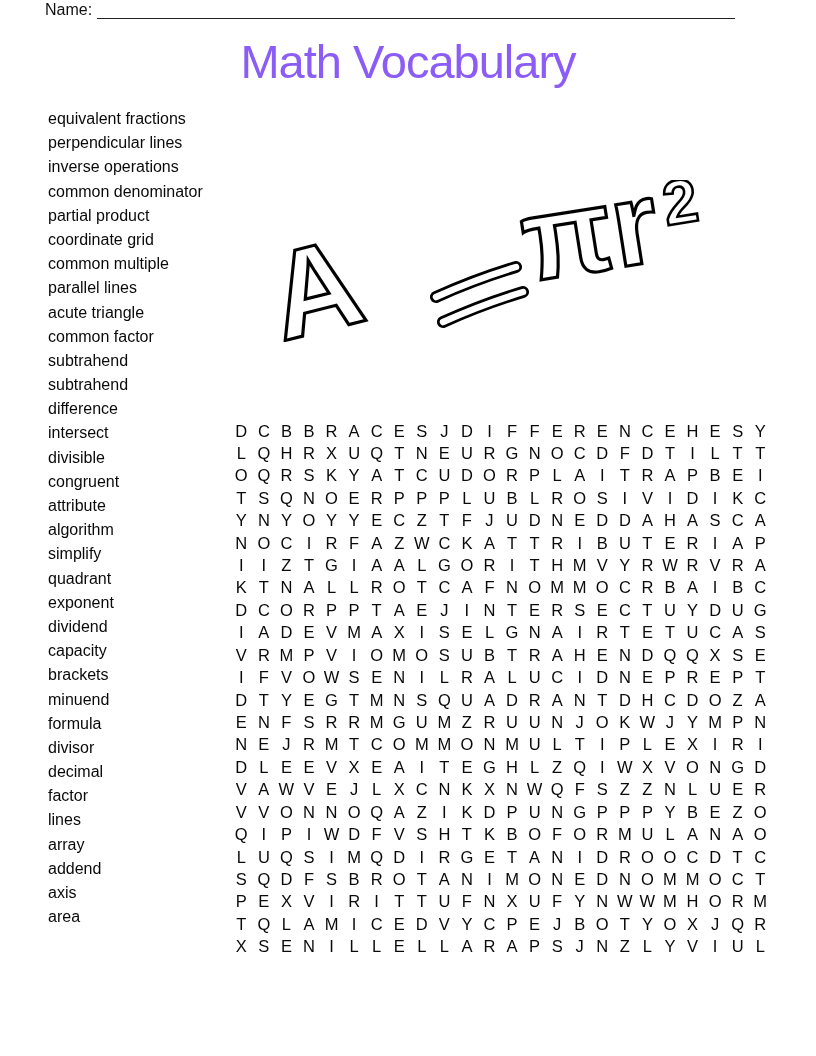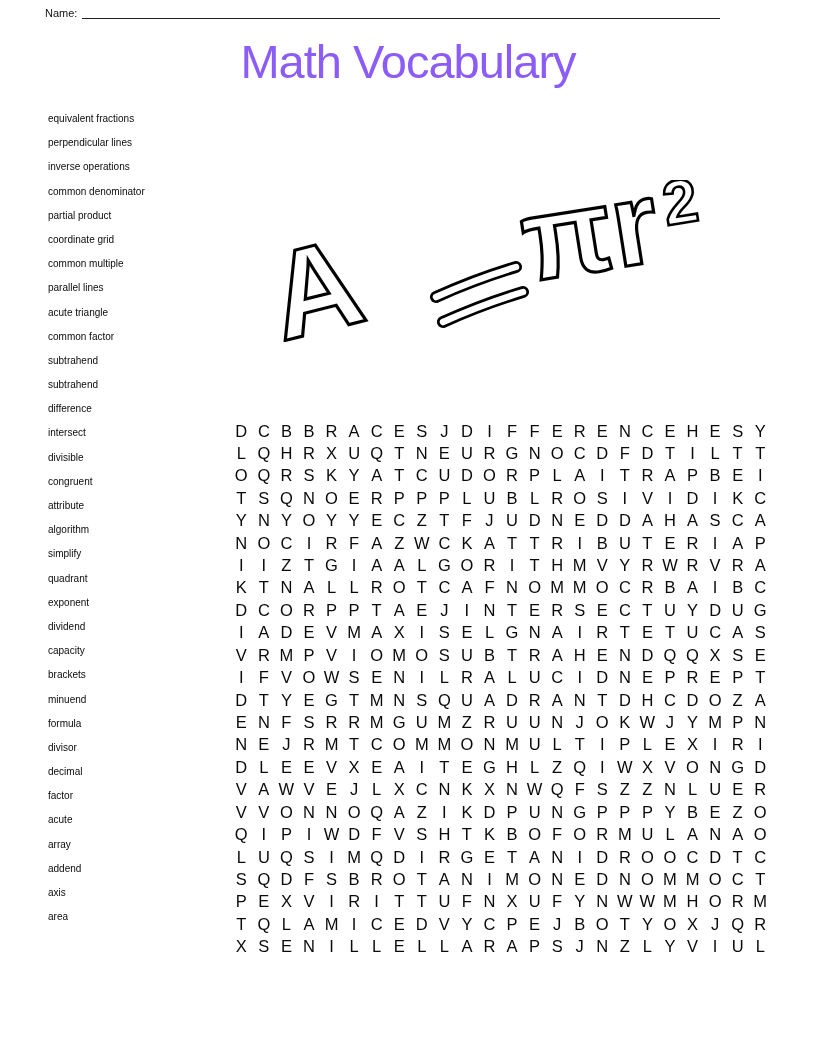--- a/index.html
+++ b/index.html
@@ -13,21 +13,21 @@
     overflow: hidden;
   }
   .name-row {
     position: absolute;
     left: 45px;
     top: 1px;
     width: 700px;
     white-space: nowrap;
   }
   .name-label {
-    font-size: 11px;
+    font-size: 16px;
     color: #111;
     vertical-align: bottom;
   }
   .name-line {
     display: inline-block;
     width: 638px;
     height: 16px;
     margin-left: 5px;
     border-bottom: 1.6px solid #222;
     vertical-align: bottom;
@@ -41,21 +41,21 @@
     text-align: center;
     font-size: 47px;
     font-weight: 500;
     letter-spacing: -1px;
     color: #8b5cf6;
   }
   .word-list {
     position: absolute;
     left: 48px;
     top: 107px;
-    font-size: 10px;
+    font-size: 16px;
     color: #0a0a0a;
   }
   .word-item {
     height: 24.2px;
     line-height: 24.2px;
     white-space: nowrap;
   }
   .doodle {
     position: absolute;
     left: 263px;
@@ -110,21 +110,21 @@
       <div class="word-item">quadrant</div>
       <div class="word-item">exponent</div>
       <div class="word-item">dividend</div>
       <div class="word-item">capacity</div>
       <div class="word-item">brackets</div>
       <div class="word-item">minuend</div>
       <div class="word-item">formula</div>
       <div class="word-item">divisor</div>
       <div class="word-item">decimal</div>
       <div class="word-item">factor</div>
-      <div class="word-item">acute</div>
+      <div class="word-item">lines</div>
       <div class="word-item">array</div>
       <div class="word-item">addend</div>
       <div class="word-item">axis</div>
       <div class="word-item">area</div>
     </div>
 
   <svg class="doodle" width="470" height="162" viewBox="0 0 470 162">
 
     <g transform="rotate(-14 55 110)">
       <text x="8" y="151" font-family="Liberation Sans, sans-serif" font-size="124" font-weight="bold" fill="#ffffff" stroke="#000000" stroke-width="3.2">A</text>

